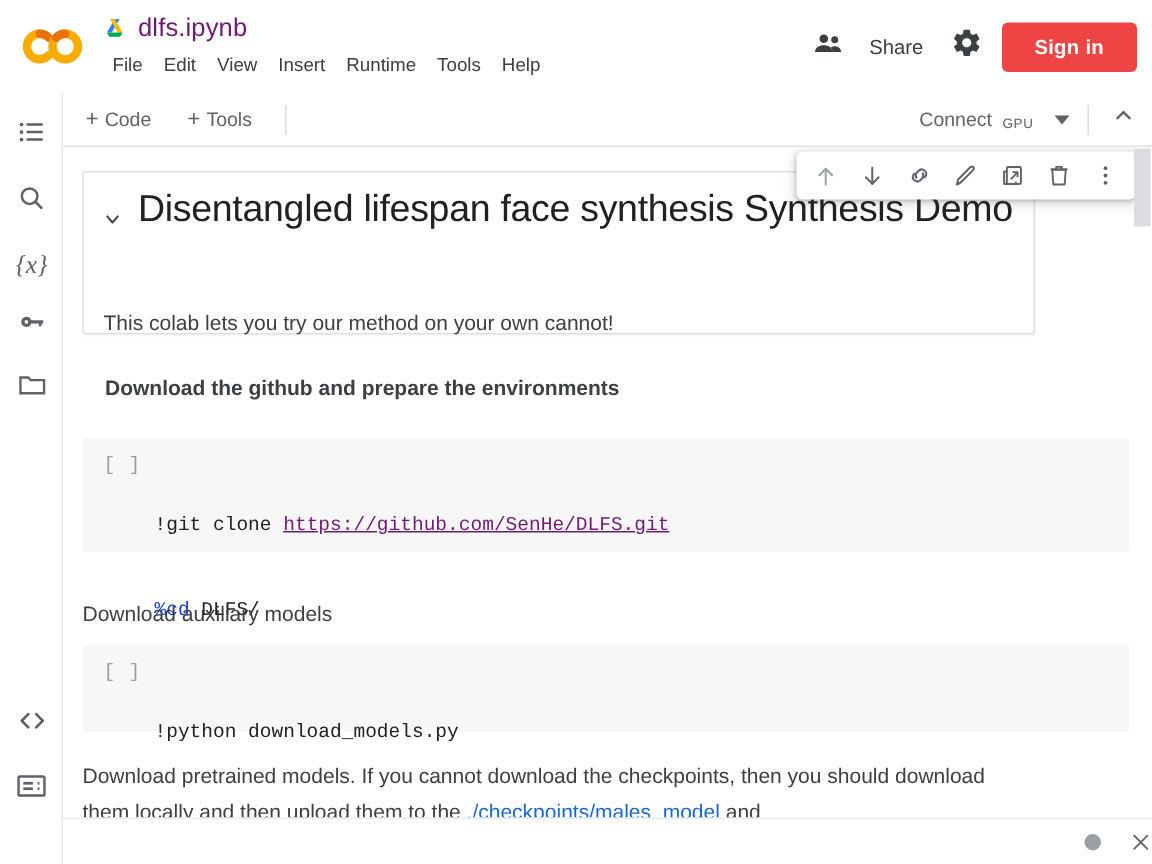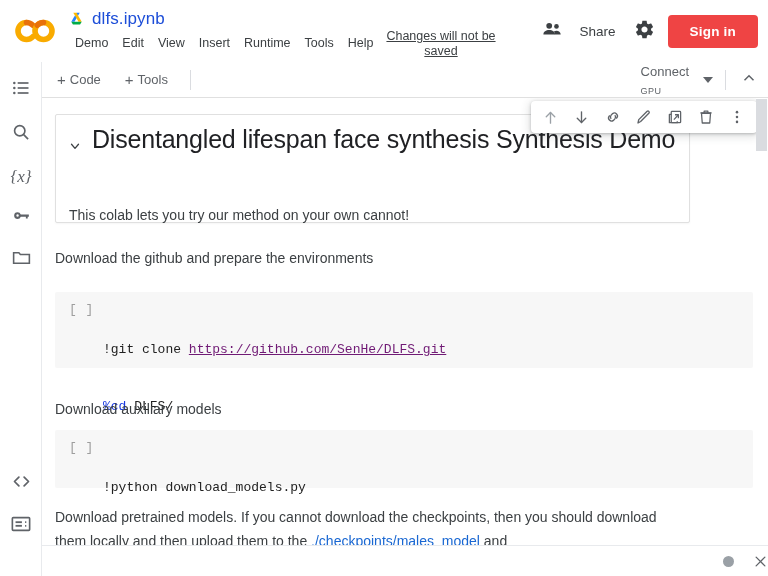--- a/index.html
+++ b/index.html
@@ -36,21 +36,21 @@
     left: 68px; top: 6px;
   }
   .file-row {
     display: flex;
     align-items: center;
     height: 26px;
   }
   .drive-icon { width: 17px; height: 16px; margin-right: 7px; display:block;}
   .filename {
     font-size: 17px;
-    color: #1d4ed8;
+    color: #701a75;
     letter-spacing: 0.1px;
     white-space: nowrap;
   }
   .menubar {
     display: flex;
     align-items: center;
     margin-top: 2px;
     margin-left: 1px;
   }
   .menu-item {
@@ -145,26 +145,25 @@
     margin: 0 10px 0 14px;
   }
   .toolbar-right {
     margin-left: auto;
     display: flex;
     align-items: center;
     padding-right: 4px;
   }
   .connect-btn {
     display: flex;
-    align-items: flex-start;
+    align-items: flex-end;
     gap: 7px;
     padding: 4px 8px;
     border-radius: 3px;
     cursor: pointer;
-    flex-direction: column;
   }
   .connect-label { font-size: 13px; color: #5f6368; white-space: nowrap;}
   .gpu-badge {
     font-size: 9px;
     color: #5f6368;
     letter-spacing: .4px;
     font-family: "Liberation Sans", sans-serif;
   }
   .caret-down {
     width: 0; height: 0;
@@ -372,31 +371,30 @@
         <span>
           <svg class="drive-icon" viewBox="0 0 24 24">
             <path d="M12 2.5 L4.2 16 H9.0 L16.8 2.5 Z" fill="#2684FC"></path>
             <path d="M12 2.5 L19.8 16 H15.0 L7.2 2.5 Z" fill="#FFBA00" transform="translate(0,0)"></path>
             <path d="M4.2 16 H19.8 L17.4 20.2 H6.6 Z" fill="#00AC47"></path>
           </svg>
         </span>
         <span class="filename">dlfs.ipynb</span>
       </div>
       <div class="menubar">
-        <span class="menu-item">Demo</span>
+        <span class="menu-item">File</span>
         <span class="menu-item">Edit</span>
         <span class="menu-item">View</span>
         <span class="menu-item">Insert</span>
         <span class="menu-item">Runtime</span>
         <span class="menu-item">Tools</span>
         <span class="menu-item">Help</span>
       </div>
     </div>
 
-    <div class="changes-note">Changes will not be saved</div>
 
     <div class="header-right">
       <div class="share-btn">
         <span>
           <svg width="20" height="16" viewBox="0 0 24 20" fill="#3c4043">
             <circle cx="8.5" cy="6" r="3.6"></circle>
             <path d="M1.2 17 c0-3.6 3.3-5.6 7.3-5.6 s7.3 2 7.3 5.6 z"></path>
             <circle cx="17.6" cy="6.8" r="2.9"></circle>
             <path d="M13.6 17 h9.3 c0-3.1-2.6-4.8-5.3-4.8 -1.1 0-2.2 0.25-3.1 0.75 0.7 1.1 1.1 2.4 1.1 4.05 z"></path>
           </svg>
@@ -561,21 +559,21 @@
     <div class="text-card">
       <div class="collapse-chevron">
         <svg width="14" height="14" viewBox="0 0 24 24" fill="none" stroke="#3c4043" stroke-width="2.2" stroke-linecap="round" stroke-linejoin="round">
           <polyline points="6,9 12,16 18,9"></polyline>
         </svg>
       </div>
       <div class="card-title">Disentangled lifespan face synthesis Synthesis Demo</div>
       <div class="card-sub">This colab lets you try our method on your own cannot!</div>
     </div>
 
-    <div class="md-text" style="left:13px; top:147px;">Download the github and prepare the environments</div>
+    <div class="md-text" style="left:28px; top:147px;font-weight:bold;">Download the github and prepare the environments</div>
 
     <div class="code-cell" style="left:13px; top:194px; width:698px; height:76px;">
       <div class="code-prompt" style="top:10px;">[ ]</div>
       <div class="code-body" style="top:10px;">
         <div><span>!git clone </span><span class="tok-link">https://github.com/SenHe/DLFS.git</span></div>
         <div><span class="tok-magic">%cd</span><span> DLFS/</span></div>
         <div>!pip3 install -r requirements.txt</div>
       </div>
     </div>
 

